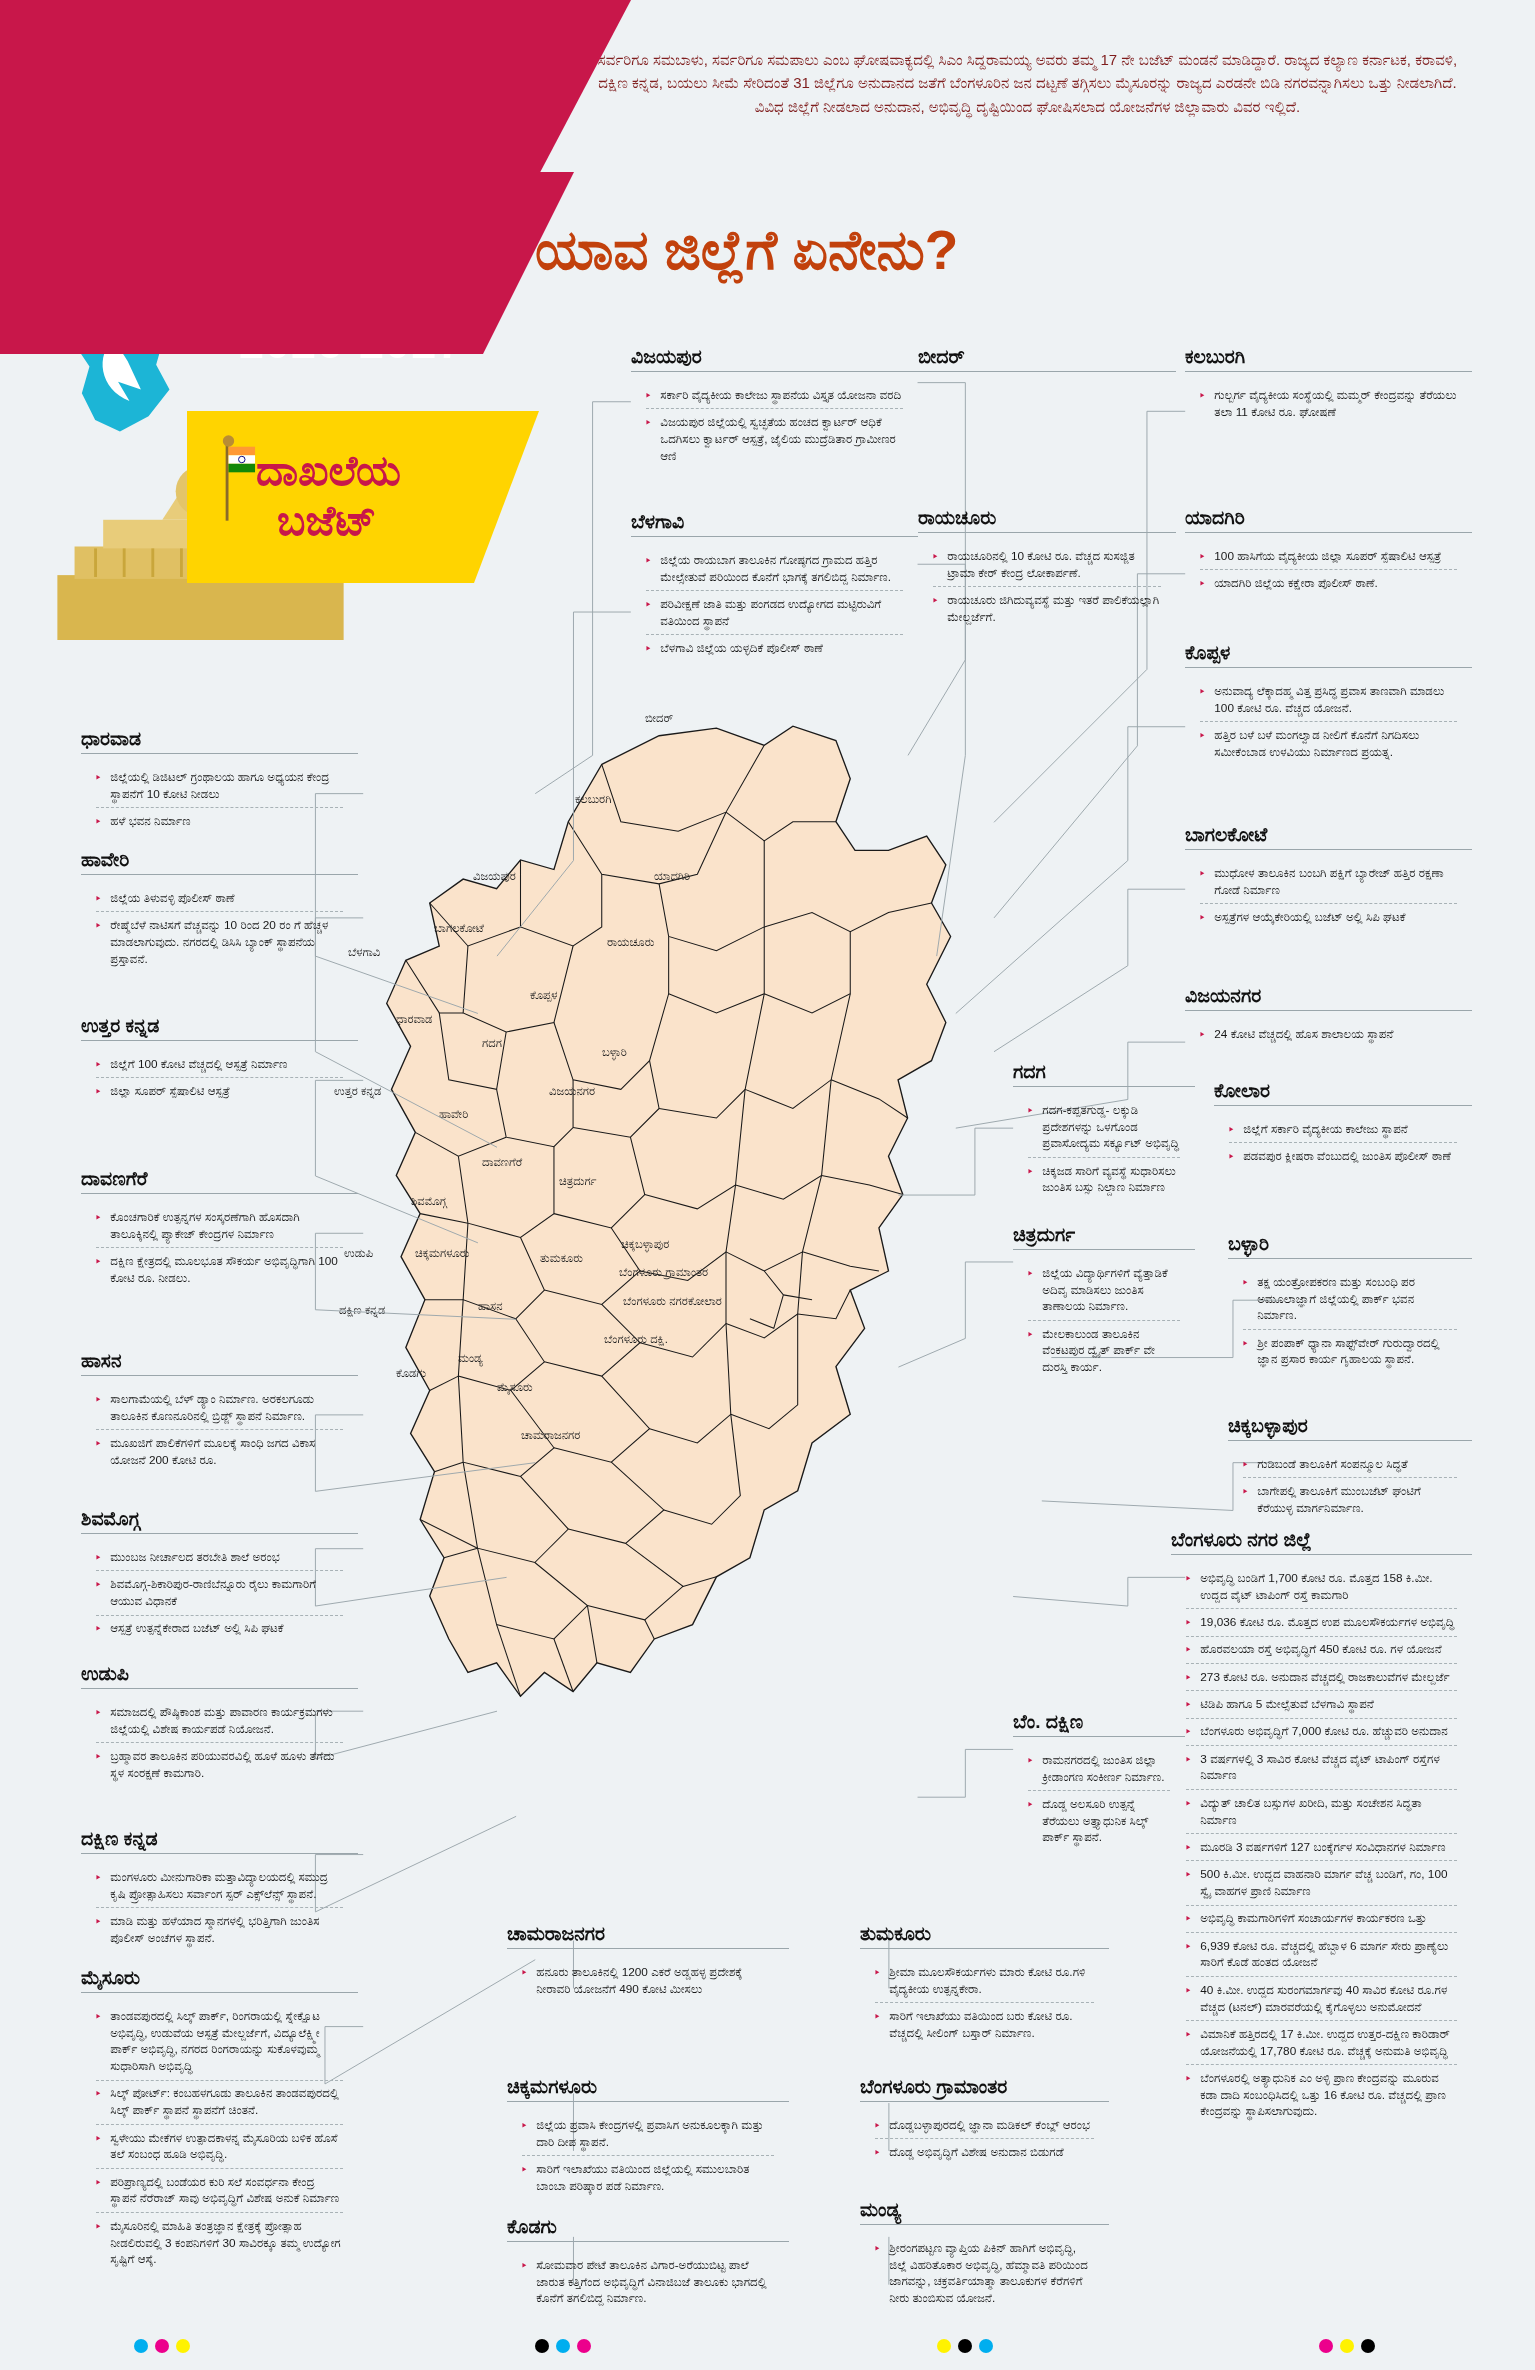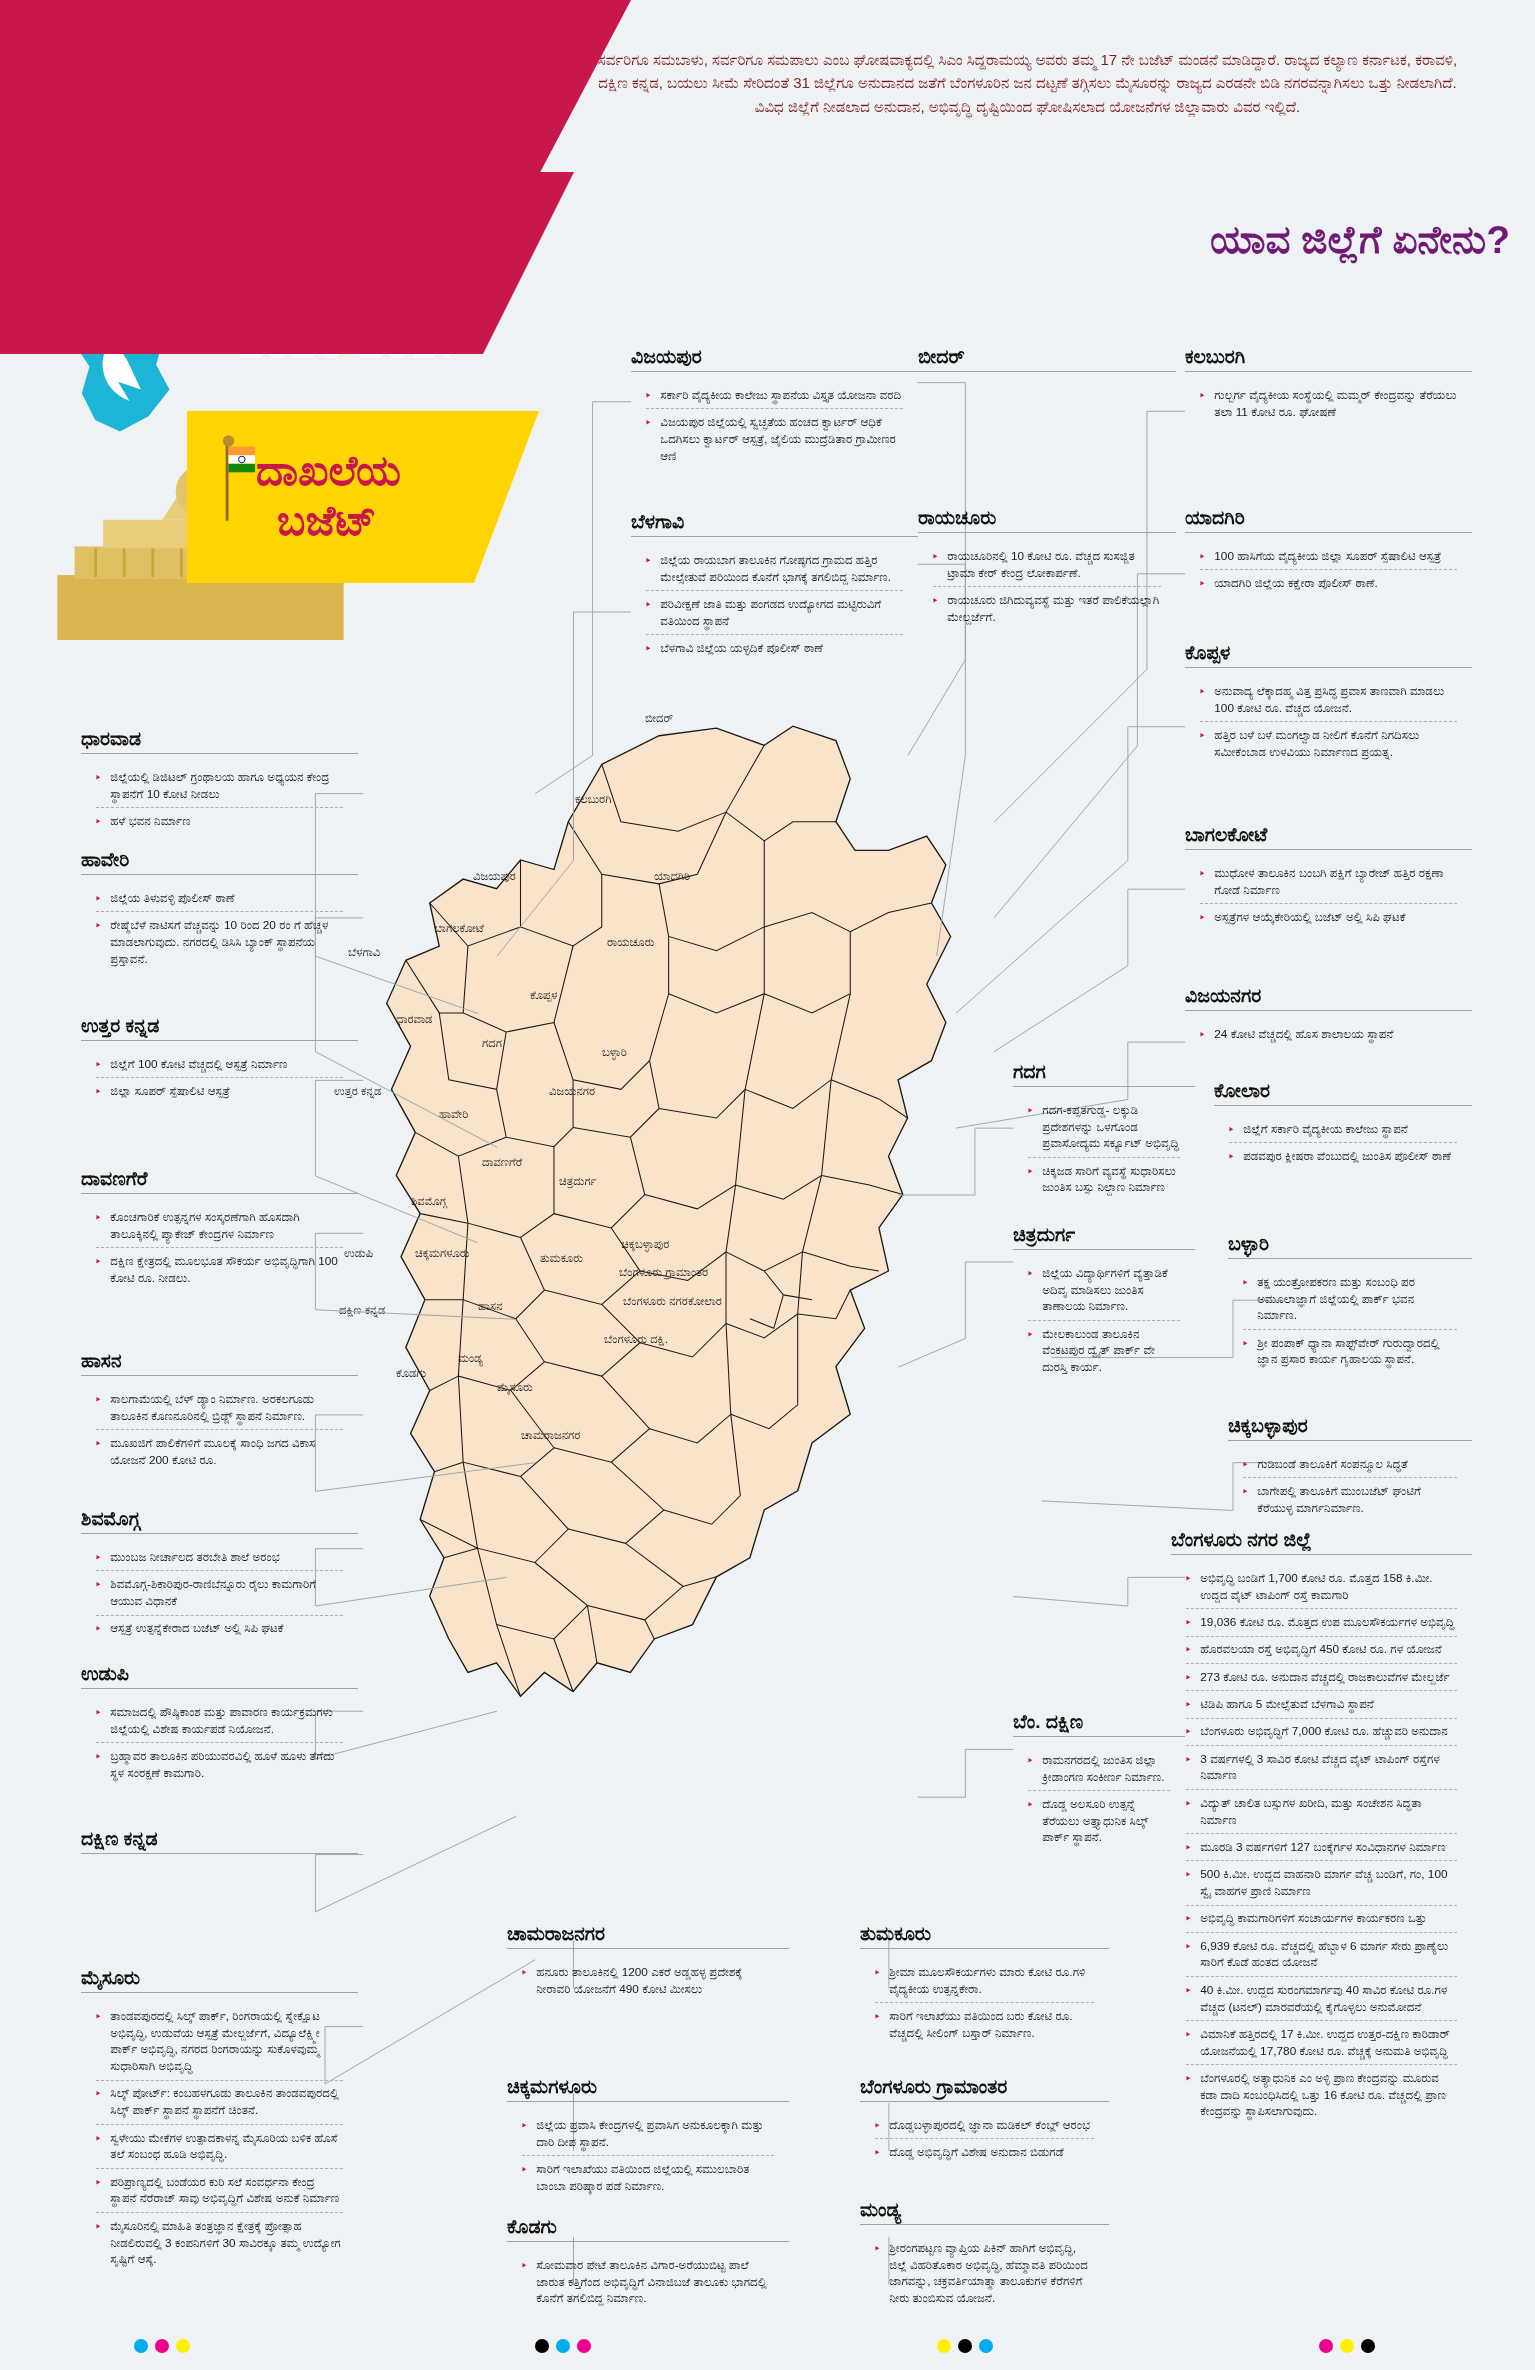--- a/index.html
+++ b/index.html
@@ -148,24 +148,24 @@
     width: 889px;
     text-align: center;
     font-size: 15px;
     line-height: 1.55;
     color: #7f1d1d;
   }
   .main-title {
     position: absolute;
     left: 535px; top: 218px;
     width: 975px;
-    text-align: right;
-    font-size: 39px;
-    font-weight: bold;
-    color: #701a75;
+    text-align: left;
+    font-size: 55px;
+    font-weight: bold;
+    color: #c2410c;
   }
 
   
   .mapwrap {
     position: absolute;
     left: 315px; top: 707px;
     width: 822px; height: 1300px;
     z-index: 1;
   }
   .mapwrap svg { width: 100%; height: 100%; }
@@ -577,20 +577,24 @@
       </div>
       <div class="box" style="left: 81px; top: 1663px; width: 277px;">
         <h3>ಉಡುಪಿ</h3>
         <ul>
           <li>ಸಮಾಜದಲ್ಲಿ ಪೌಷ್ಠಿಕಾಂಶ ಮತ್ತು ಪಾವಾರಣ ಕಾರ್ಯಕ್ರಮಗಳು ಜಿಲ್ಲೆಯಲ್ಲಿ ವಿಶೇಷ ಕಾರ್ಯಪಡೆ ನಿಯೋಜನೆ.</li>
           <li>ಬ್ರಹ್ಮಾವರ ತಾಲೂಕಿನ ಪರಿಯುವರವಿಲ್ಲಿ ಹೂಳೆ ಹೂಳು ತೆಗೆದು ಸ್ಥಳ ಸಂರಕ್ಷಣೆ ಕಾಮಗಾರಿ.</li>
         </ul>
       </div>
       <div class="box" style="left: 81px; top: 1828px; width: 277px;">
         <h3>ದಕ್ಷಿಣ ಕನ್ನಡ</h3>
+        <ul>
+          <li>ಮಂಗಳೂರು ಮೀನುಗಾರಿಕಾ ಮತ್ತಾವಿದ್ಯಾಲಯದಲ್ಲಿ ಸಮುದ್ರ ಕೃಷಿ ಪ್ರೋತ್ಸಾಹಿಸಲು ಸರ್ವಾಂಗ ಸ್ಪರ್ ಎಕ್ಸ್‌ಲೆನ್ಸ್ ಸ್ಥಾಪನೆ.</li>
+          <li>ಮಾಡಿ ಮತ್ತು ಹಳೆಯಾದ ಸ್ಮಾನಗಳಲ್ಲಿ ಭರಿತ್ತಿಗಾಗಿ ಜುಂತಿಸ ಪೊಲೀಸ್ ಅಂಚೆಗಳ ಸ್ಥಾಪನೆ.</li>
+        </ul>
       </div>
       <div class="box" style="left: 81px; top: 1967px; width: 277px;">
         <h3>ಮೈಸೂರು</h3>
         <ul>
           <li>ತಾಂಡವಪುರದಲ್ಲಿ ಸಿಲ್ಕ್ ಪಾರ್ಕ್, ರಿಂಗರಾಯಲ್ಲಿ ಸ್ನೇಕ್ಷೊಟ ಅಭಿವೃದ್ಧಿ, ಉಡುವೆಯ ಆಸ್ಪತ್ರೆ ಮೇಲ್ದರ್ಜೆಗೆ, ವಿದ್ಯೂಲೆಕ್ಷ್ಮೀ ಪಾರ್ಕ್ ಅಭಿವೃದ್ಧಿ, ನಗರದ ರಿಂಗರಾಯನ್ನು ಸುಕೊಳವುಮ್ಮ ಸುಧಾರಿಸಾಗಿ ಅಭಿವೃದ್ಧಿ</li>
           <li>ಸಿಲ್ಕ್ ಪೋರ್ಟ್: ಕಂಬಹಳಗೂಡು ತಾಲೂಕಿನ ತಾಂಡವಪುರದಲ್ಲಿ ಸಿಲ್ಕ್ ಪಾರ್ಕ್ ಸ್ಥಾಪನೆ ಸ್ಥಾಪನೆಗೆ ಚಿಂತನೆ.</li>
           <li>ಸ್ವಳೇಯು ಮೇಕೆಗಳ ಉತ್ಪಾದಕಾಳನ್ನ ಮೈಸೂರಿಯ ಬಳಿಕ ಹೊಸೆ ತಲೆ ಸಂಬಂಧ ಹೂಡಿ ಅಭಿವೃದ್ಧಿ.</li>
           <li>ಪರಿಪ್ರಾಣ್ಯದಲ್ಲಿ ಬಂಡೆಯರ ಕುರಿ ಸಲೆ ಸಂವರ್ಧನಾ ಕೇಂದ್ರ ಸ್ಥಾಪನೆ ನೆರೆರಾಜ್ ಸಾವು ಅಭಿವೃದ್ಧಿಗೆ ವಿಶೇಷ ಅನುಕೆ ನಿರ್ಮಾಣ</li>
           <li>ಮೈಸೂರಿನಲ್ಲಿ ಮಾಹಿತಿ ತಂತ್ರಜ್ಞಾನ ಕ್ಷೇತ್ರಕ್ಕೆ ಪ್ರೋತ್ಸಾಹ ನೀಡಲಿರುವಲ್ಲಿ 3 ಕಂಪನಿಗಳಿಗೆ 30 ಸಾವಿರಕ್ಕೂ ತಮ್ಮ ಉದ್ಯೋಗ ಸೃಷ್ಟಿಗೆ ಆಸ್ಕೆ.</li>
         </ul>

